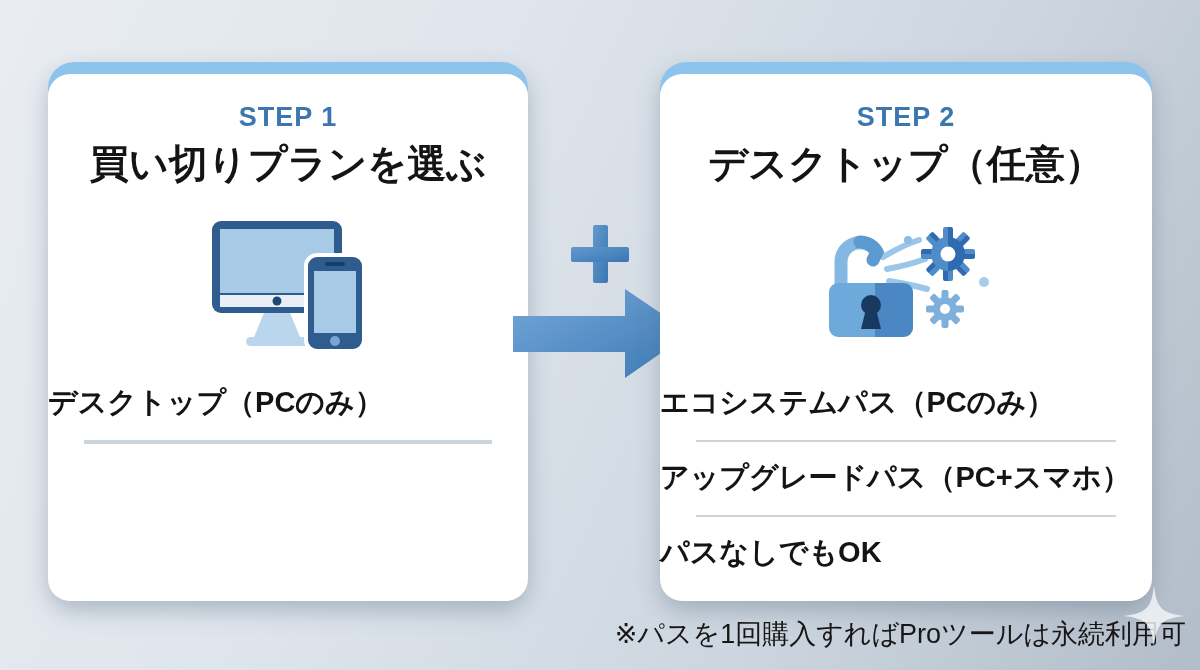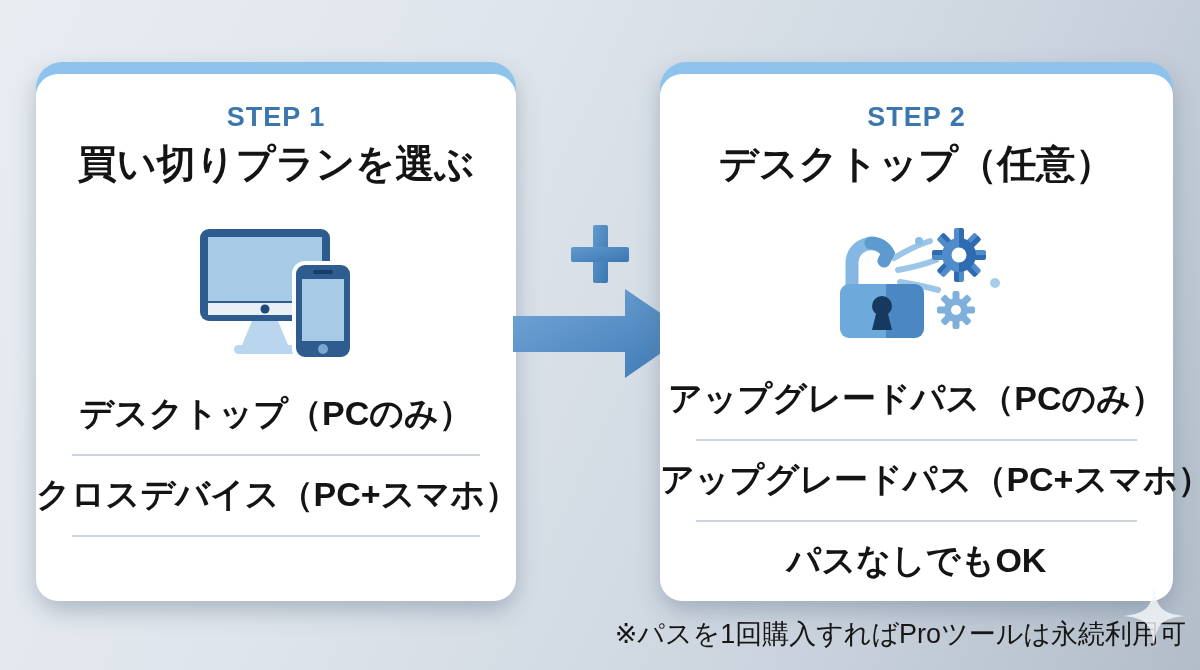--- a/index.html
+++ b/index.html
@@ -9,43 +9,43 @@
     overflow:hidden;
     background:linear-gradient(115deg,#e9edf2 0%,#dfe5ec 35%,#ccd5df 70%,#b2bdc9 100%);
     font-family:"Liberation Sans","DejaVu Sans",sans-serif;
   }
   .card{
     position:absolute;top:62px;height:539px;
     background:linear-gradient(#8ec3ec,#68a9e0);
     border-radius:26px;
     box-shadow:0 10px 22px rgba(90,110,132,.38);
   }
-  .card--step1{left:36px;width:480px;}
-  .card--step2{left:660px;width:492px;padding-left:21px;}
+  .card--step1{left:48px;width:480px;}
+  .card--step2{left:660px;width:492px;}
   .card__inner{
     position:absolute;left:0;right:0;top:12px;bottom:0;
     background:#fff;border-radius:22px;
     display:flex;flex-direction:column;align-items:center;
   }
   .step-label{
     margin-top:28px;
     color:#3b77ae;font-size:27px;font-weight:bold;letter-spacing:1px;
   }
   .card-title{
-    margin:4px 0 16px;
+    margin:4px 0 8px;
     font-size:39px;font-weight:800;color:#141414;letter-spacing:0;
     white-space:nowrap;
   }
   .icon-wrap{
     margin-top:14px;height:146px;
     display:flex;align-items:center;justify-content:center;
   }
   .options{width:100%;margin-top:8px;}
   .option{
-    text-align:center;font-size:34px;font-weight:bold;color:#141414;
+    font-size:29px;font-weight:bold;color:#141414;
     padding:16px 0 17px;white-space:nowrap;
   }
   .divider{height:2px;background:#ccd4de;margin:0 36px;}
   .connector-plus{position:absolute;left:571px;top:225px;}
   .connector-arrow{position:absolute;left:513px;top:289px;}
   .footnote{
     position:absolute;right:14px;bottom:18px;
     font-size:27px;font-weight:normal;color:#161616;white-space:nowrap;
   }
   .sparkle{position:absolute;left:1122px;top:584px;opacity:.82;}
@@ -69,21 +69,20 @@
           <rect x="34" y="116" width="62" height="9" rx="4.5" fill="#b9d6ee"></rect>
           <rect x="94" y="34" width="58" height="96" rx="11" fill="#2e5c8e" stroke="#ffffff" stroke-width="4"></rect>
           <rect x="102" y="50" width="42" height="62" fill="#a7cbe7"></rect>
           <rect x="113" y="41" width="20" height="4" rx="2" fill="#173e66"></rect>
           <circle cx="123" cy="120" r="5" fill="#79a6d2"></circle>
         </svg>
       </div>
       <div class="options">
         <div class="option">デスクトップ（PCのみ）</div>
         <div class="divider"></div>
-        <div class="option">クロスデバイス（PC+スマホ）</div>
         <div class="divider"></div>
       </div>
     </div>
   </section>
 
   <div class="connector-plus">
     <svg width="58" height="58" viewBox="0 0 58 58">
       <defs>
         <linearGradient id="plusg" x1="0" y1="0" x2="1" y2="1">
           <stop offset="0" stop-color="#629ace"></stop>
@@ -161,21 +160,21 @@
             <rect x="-3.5" y="-19" width="7" height="9" rx="2" transform="rotate(180)"></rect>
             <rect x="-3.5" y="-19" width="7" height="9" rx="2" transform="rotate(225)"></rect>
             <rect x="-3.5" y="-19" width="7" height="9" rx="2" transform="rotate(270)"></rect>
             <rect x="-3.5" y="-19" width="7" height="9" rx="2" transform="rotate(315)"></rect>
             <circle r="12"></circle>
             <circle r="5" fill="#ffffff"></circle>
           </g>
         </svg>
       </div>
       <div class="options">
-        <div class="option">アップグレードパス（PCのみ）</div>
+        <div class="option">エコシステムパス（PCのみ）</div>
         <div class="divider"></div>
         <div class="option">アップグレードパス（PC+スマホ）</div>
         <div class="divider"></div>
         <div class="option">パスなしでもOK</div>
       </div>
     </div>
   </section>
 
   <div class="footnote">※パスを1回購入すればProツールは永続利用可</div>
   <div class="sparkle">

